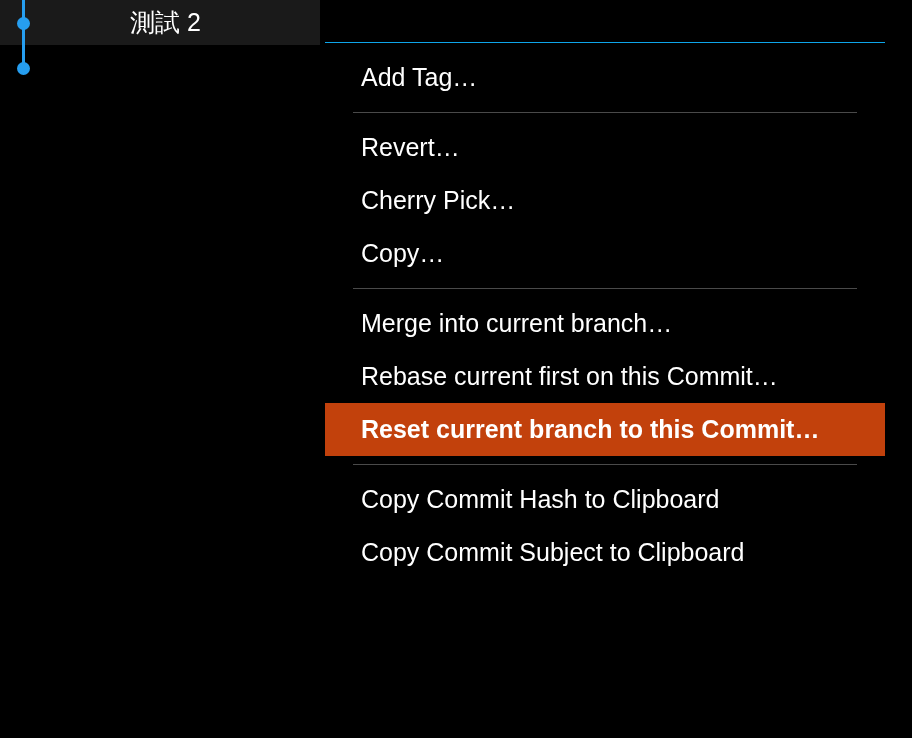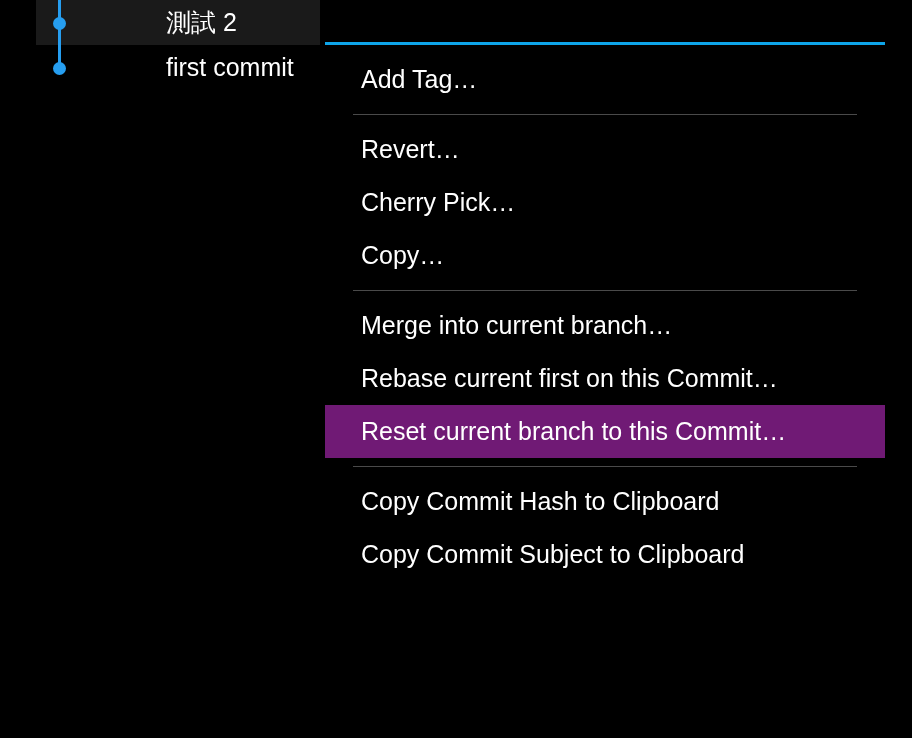--- a/index.html
+++ b/index.html
@@ -19,21 +19,20 @@
       position: absolute;
       top: 0;
       left: 0;
       width: 320px;
     }
     .commit-row {
       display: flex;
       align-items: center;
       height: 45px;
       position: relative;
-      margin-left: 36px;
     }
     .commit-row.selected {
       background: #1a1a1a;
     }
     .graph-column {
       width: 50px;
       height: 100%;
       position: relative;
     }
     .graph-line {
@@ -64,32 +63,33 @@
       font-size: 25px;
       padding-left: 80px;
       white-space: nowrap;
     }
     .context-menu {
       position: absolute;
       top: 42px;
       left: 325px;
       width: 560px;
       background: #000000;
-      border-top: 3px solid #0ea5e9;
+      border-top: 1px solid #0ea5e9;
       padding: 8px 0;
     }
     .menu-item {
       padding: 12px 36px;
       color: #ffffff;
       font-size: 25px;
       cursor: pointer;
       white-space: nowrap;
     }
     .menu-item.highlighted {
-      background: #701a75;
+      background: #c2410c;
+      font-weight: bold;
     }
     .menu-separator {
       height: 1px;
       background: #4a4a4a;
       margin: 8px 28px;
     }
   </style>
 </head>
 <body>
 
@@ -101,21 +101,20 @@
       <div class="graph-dot"></div>
       <div class="graph-line bottom"></div>
     </div>
     <div class="commit-message">測試 2</div>
   </div>
   <div class="commit-row">
     <div class="graph-column">
       <div class="graph-line top"></div>
       <div class="graph-dot"></div>
     </div>
-    <div class="commit-message">first commit</div>
   </div>
 </div>
 
 <div class="context-menu">
   <div class="menu-item">Add Tag…</div>
   <div class="menu-separator"></div>
   <div class="menu-item">Revert…</div>
   <div class="menu-item">Cherry Pick…</div>
   <div class="menu-item">Copy…</div>
   <div class="menu-separator"></div>

